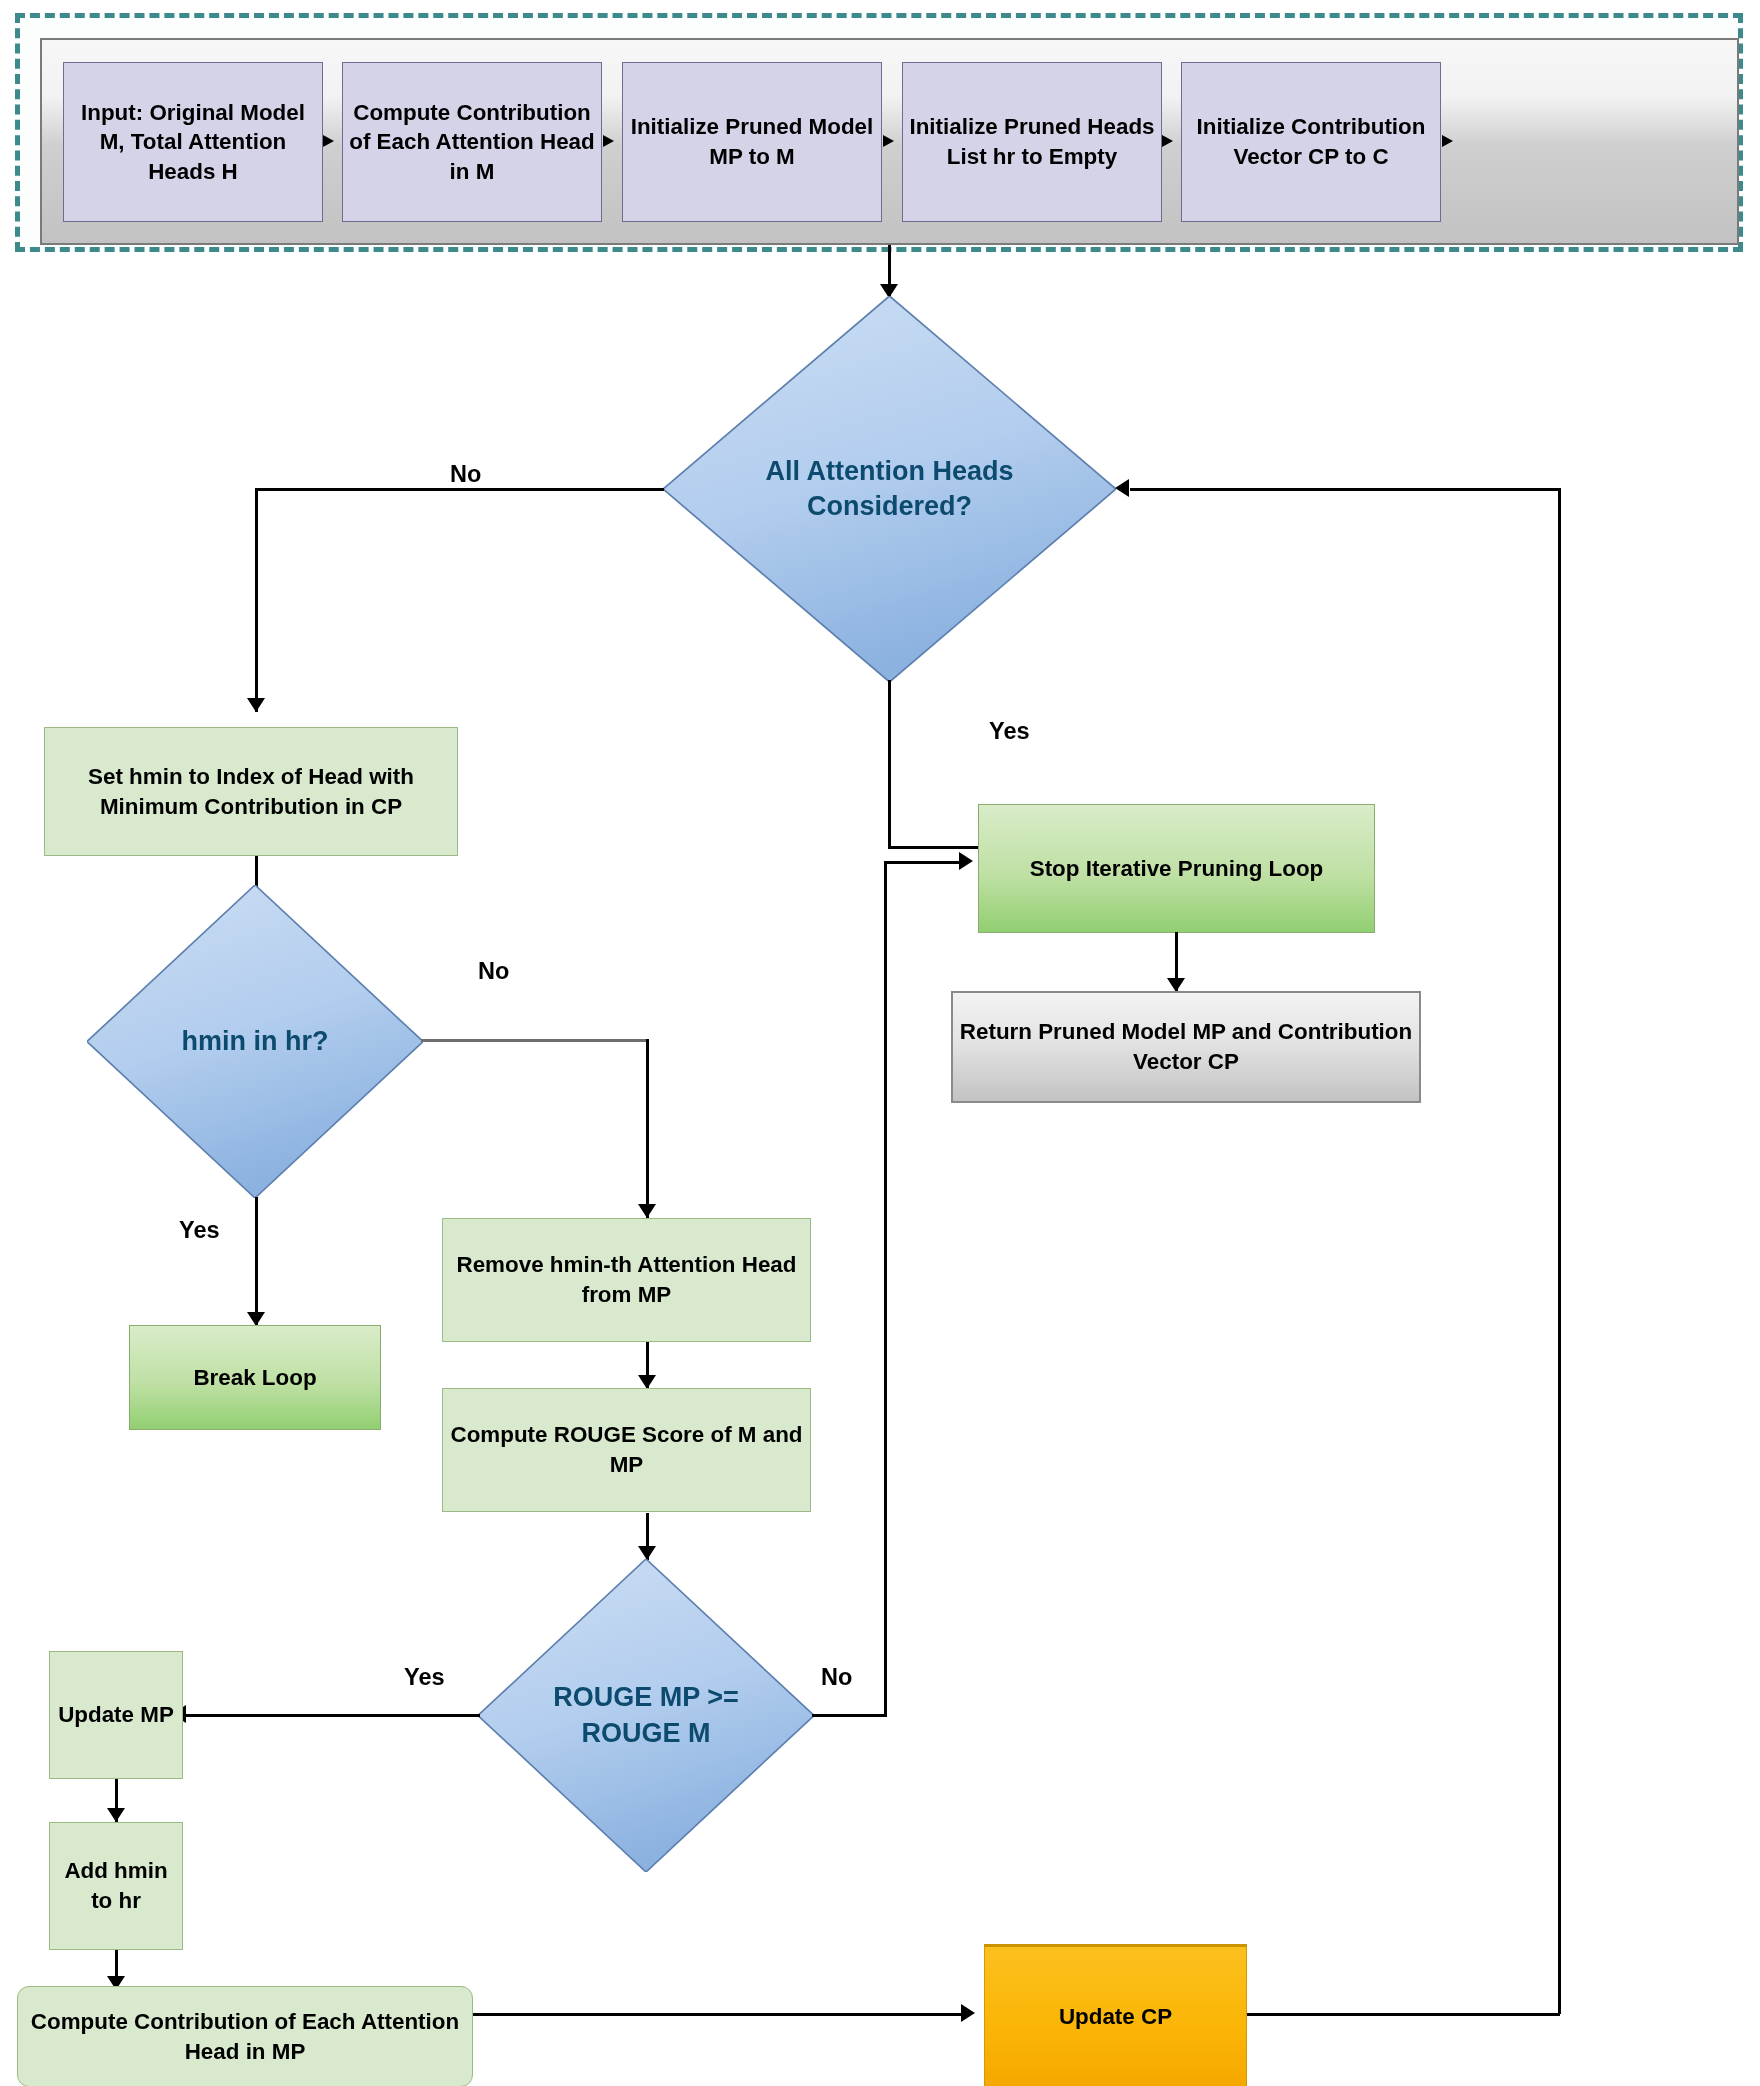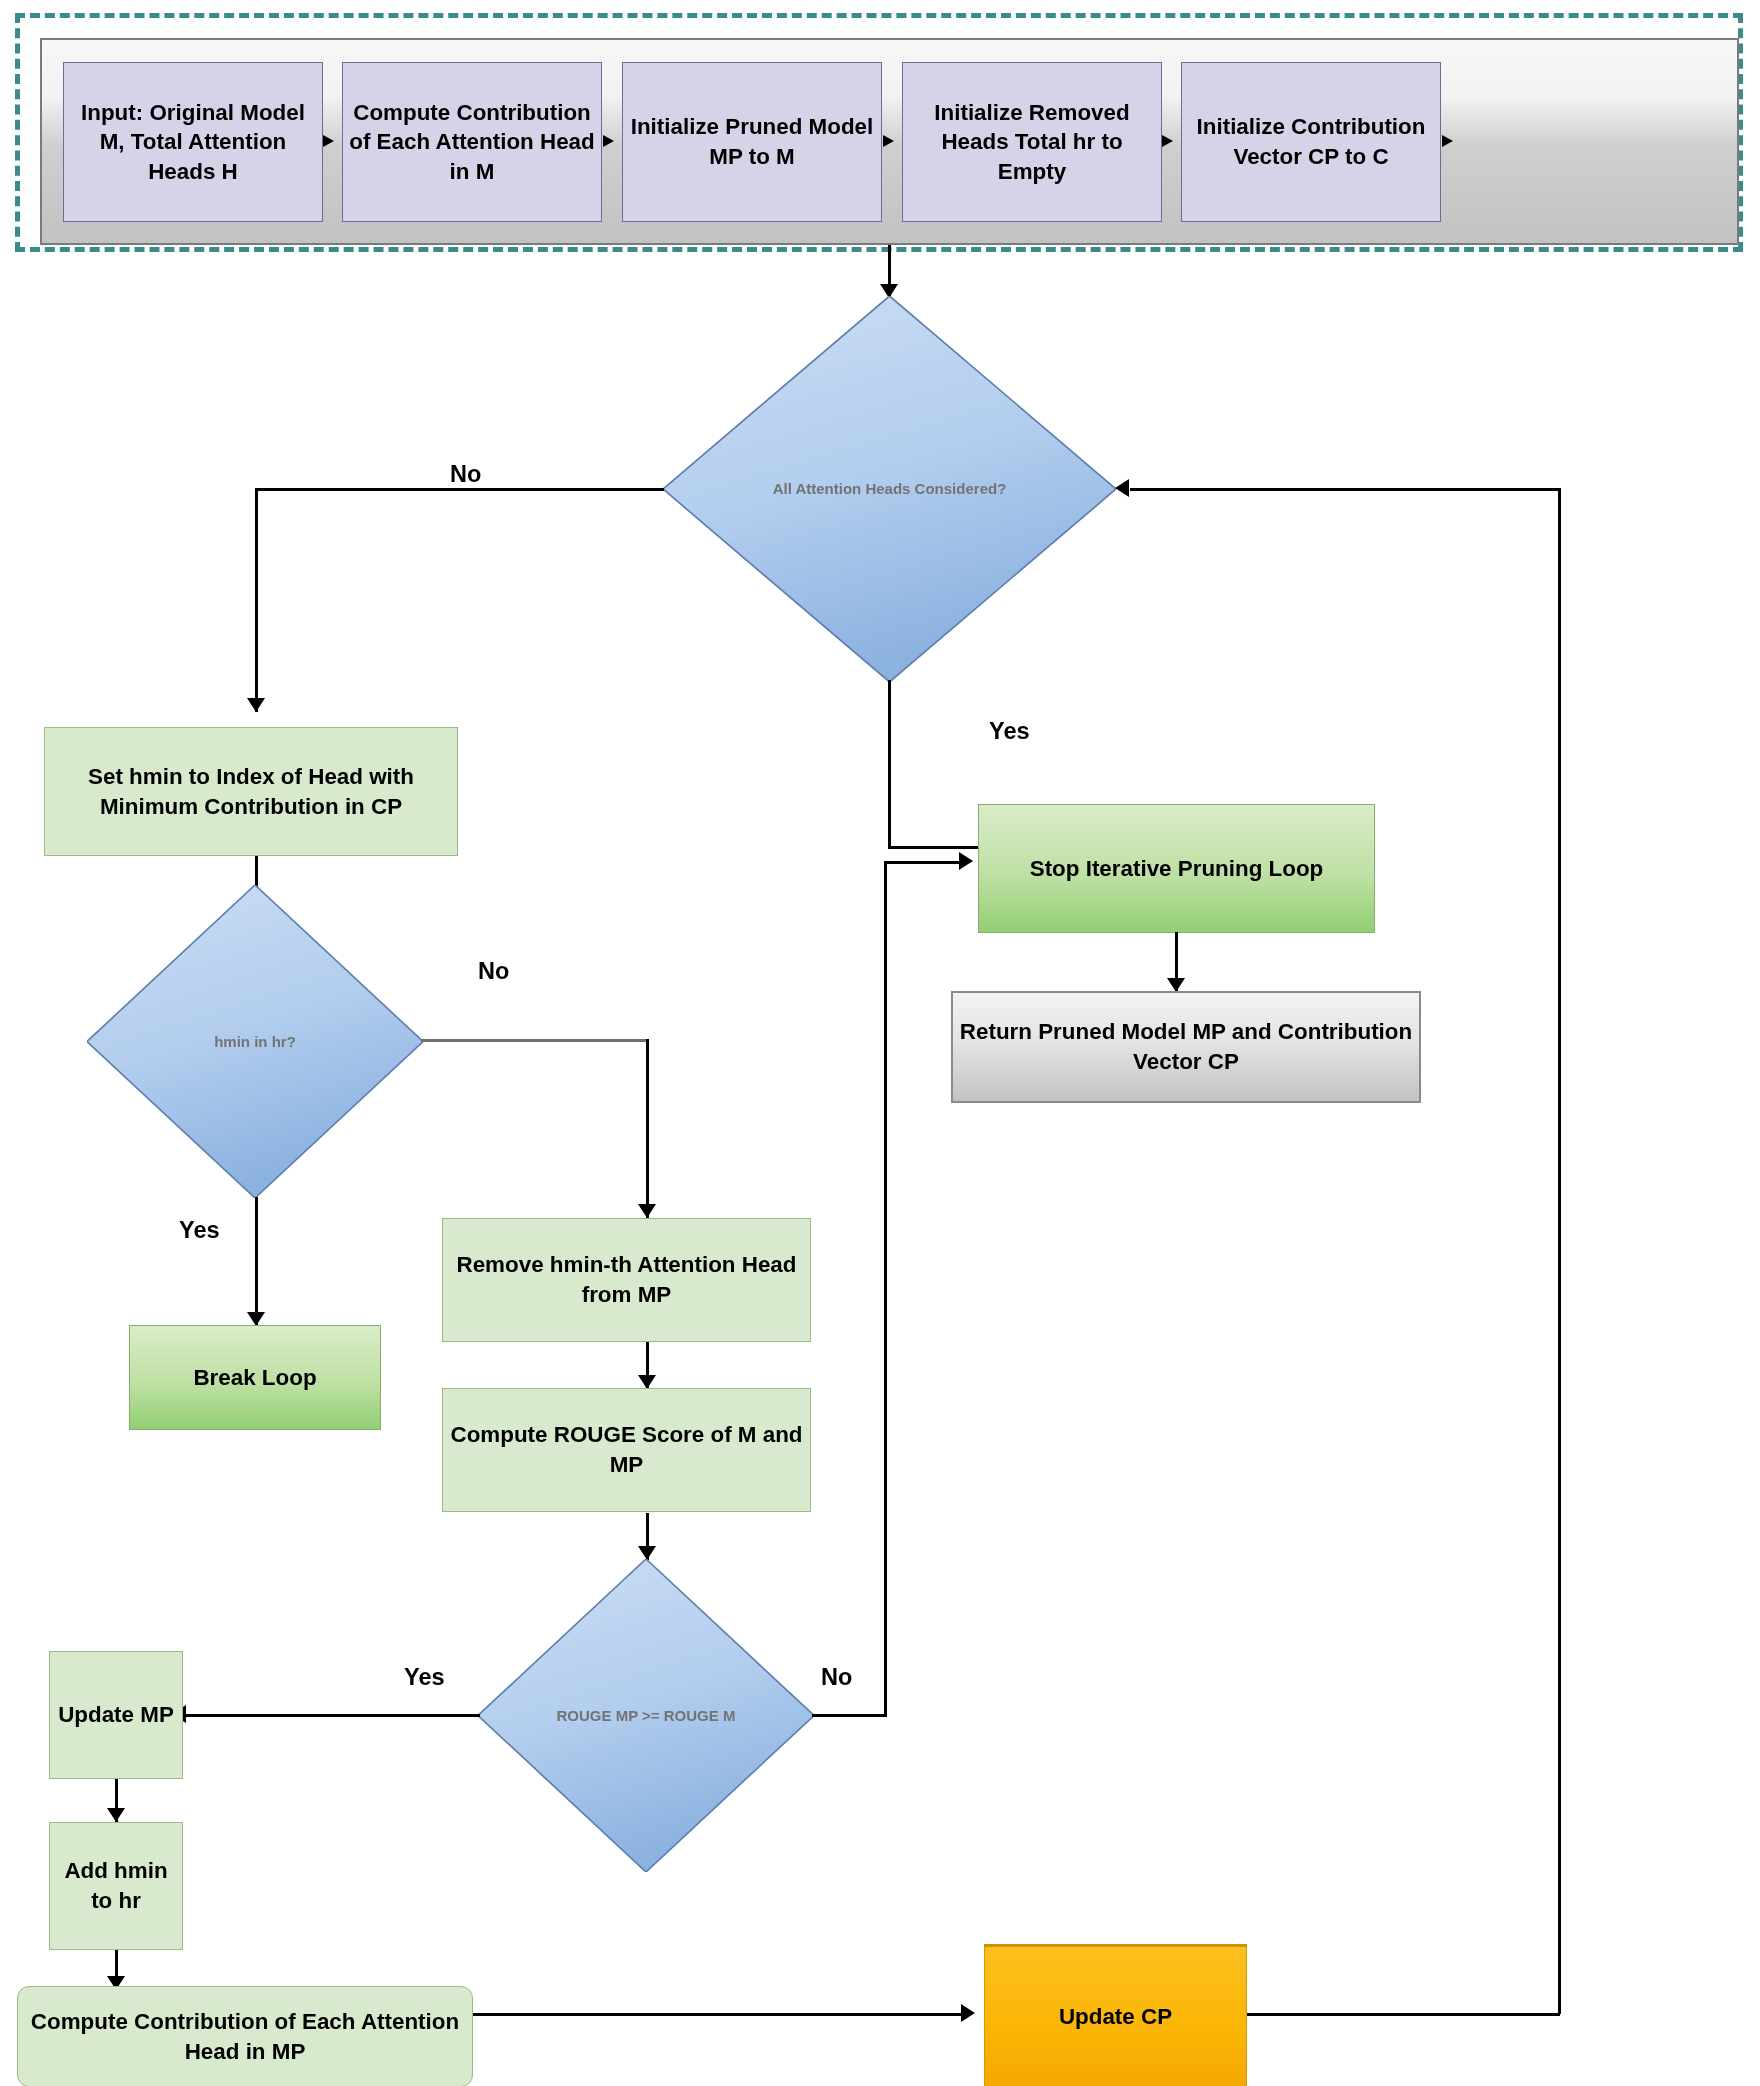--- a/index.html
+++ b/index.html
@@ -68,22 +68,22 @@
   .diamond{
     position:absolute;
   }
   .diamond svg{display:block;width:100%;height:100%;}
   .diamond .dlabel{
     position:absolute;
     left:0;top:0;right:0;bottom:0;
     display:flex;align-items:center;justify-content:center;
     text-align:center;
     font-weight:bold;
-    font-size:15px;
-    color:#737373;
+    font-size:27px;
+    color:#0c4a6e;
     line-height:1.3;
     pointer-events:none;
     padding:0 8%;
     box-sizing:border-box;
   }
   
   .conn{position:absolute;background:#000000;}
   .conn.h{height:2.8px;}
   .conn.v{width:2.8px;}
   .conn-gray{background:#6f6f6f;}
@@ -128,21 +128,21 @@
   <div class="dashed-frame" style="left:14.5px;top:13.4px;width:1728px;height:239px;"></div>
 
   <div class="init-container" style="left:40px;top:38px;width:1699px;height:207px;"></div>
 
   <div class="node node-purple" style="left:63px;top:62px;width:260px;height:160px;">Input: Original Model M, Total Attention Heads H</div>
 
   <div class="node node-purple" style="left:342px;top:62px;width:260px;height:160px;">Compute Contribution of Each Attention Head in M</div>
 
   <div class="node node-purple" style="left:622px;top:62px;width:260px;height:160px;">Initialize Pruned Model MP to M</div>
 
-  <div class="node node-purple" style="left:902px;top:62px;width:260px;height:160px;">Initialize Removed Heads Total hr to Empty</div>
+  <div class="node node-purple" style="left:902px;top:62px;width:260px;height:160px;">Initialize Pruned Heads List hr to Empty</div>
 
   <div class="node node-purple" style="left:1181px;top:62px;width:260px;height:160px;">Initialize Contribution Vector CP to C</div>
 
 
   <div class="arrow small-right" style="left:323px;top:135px;"></div>
   <div class="arrow small-right" style="left:603px;top:135px;"></div>
   <div class="arrow small-right" style="left:883px;top:135px;"></div>
   <div class="arrow small-right" style="left:1162px;top:135px;"></div>
   <div class="arrow small-right" style="left:1442px;top:135px;"></div>
 

